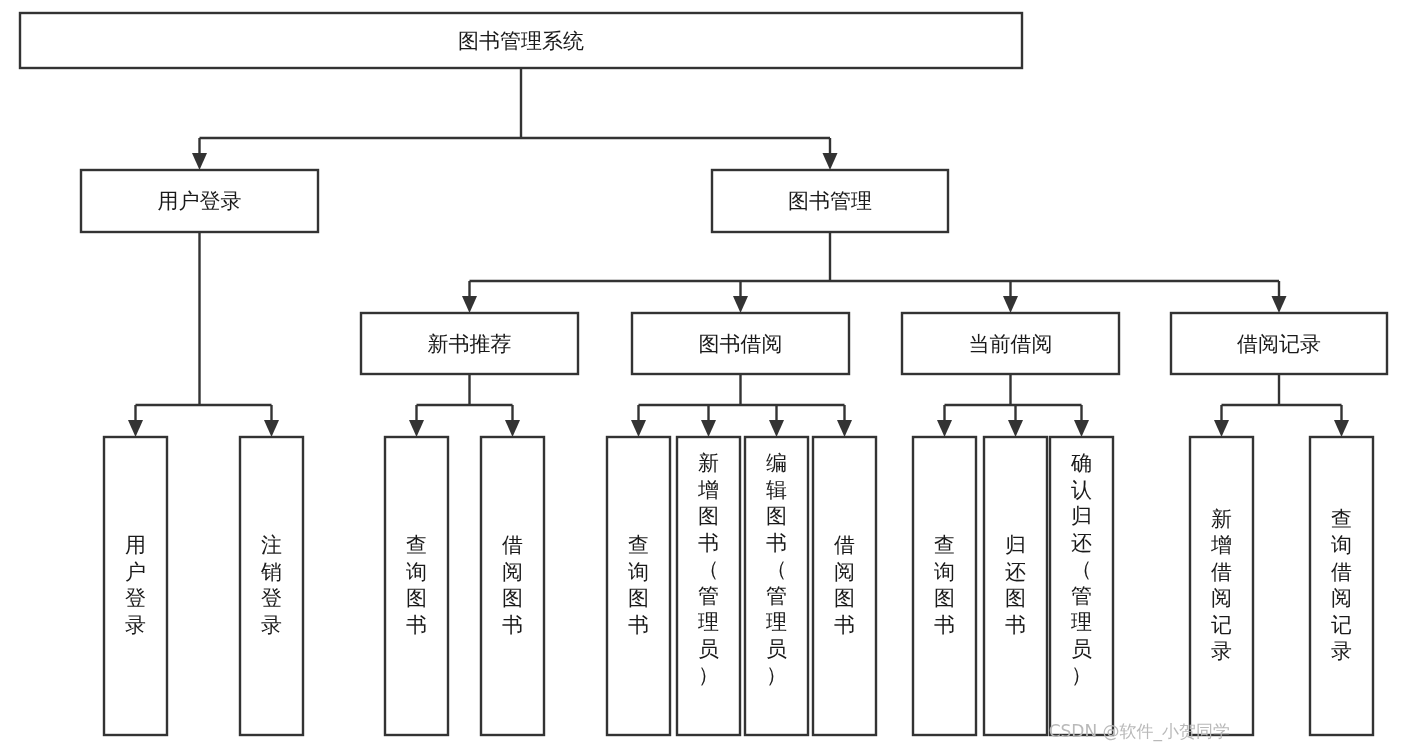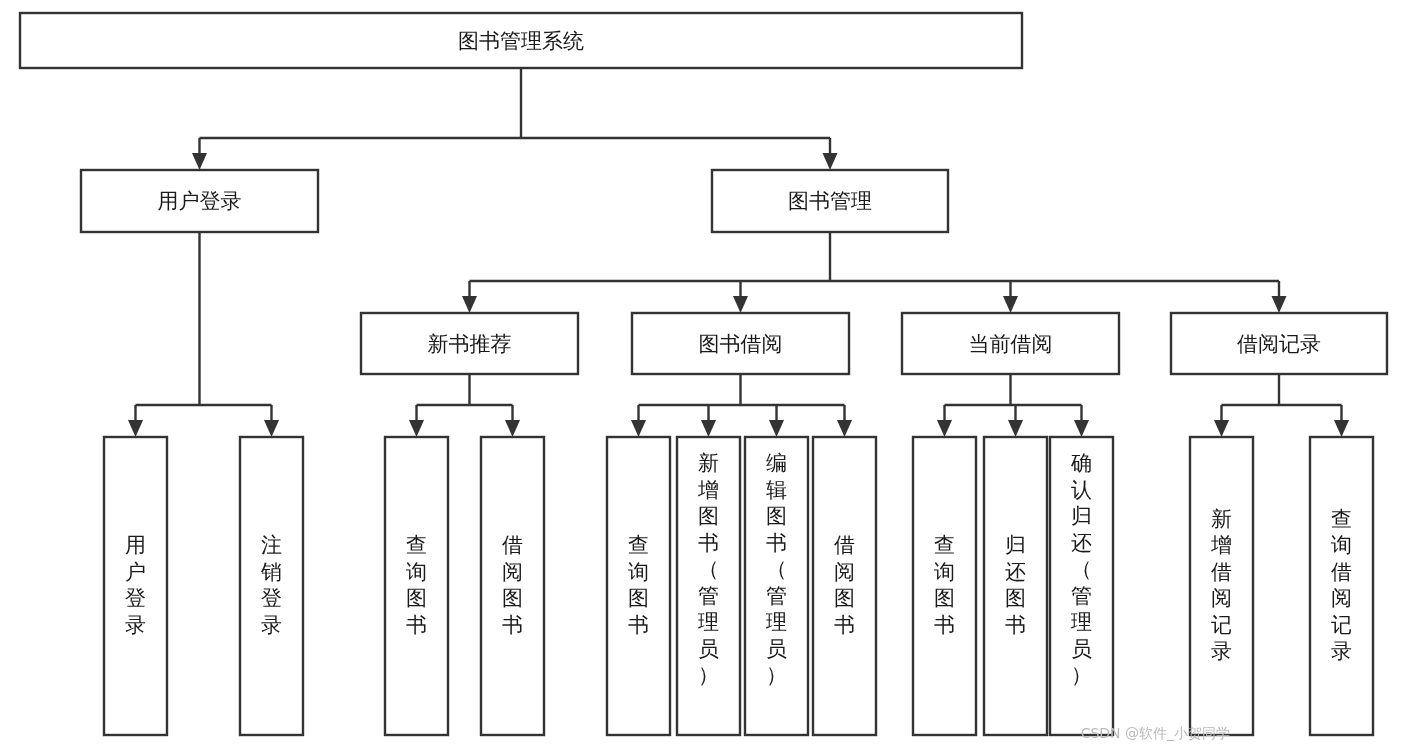--- a/index.html
+++ b/index.html
@@ -46,21 +46,21 @@
   }
   .edge-head {
     fill: #333333;
     stroke: none;
   }
   .watermark {
     position: absolute;
     right: 8px;
     bottom: 4px;
     font-family: "DejaVu Sans", "Liberation Sans", sans-serif;
-    font-size: 14px;
+    font-size: 17px;
     color: #b9b9b9;
     white-space: nowrap;
     user-select: none;
   }
 </style>
 </head>
 <body>
 
 <div id="diagram-root">
   <svg class="flow" viewBox="0 0 1405 747">

